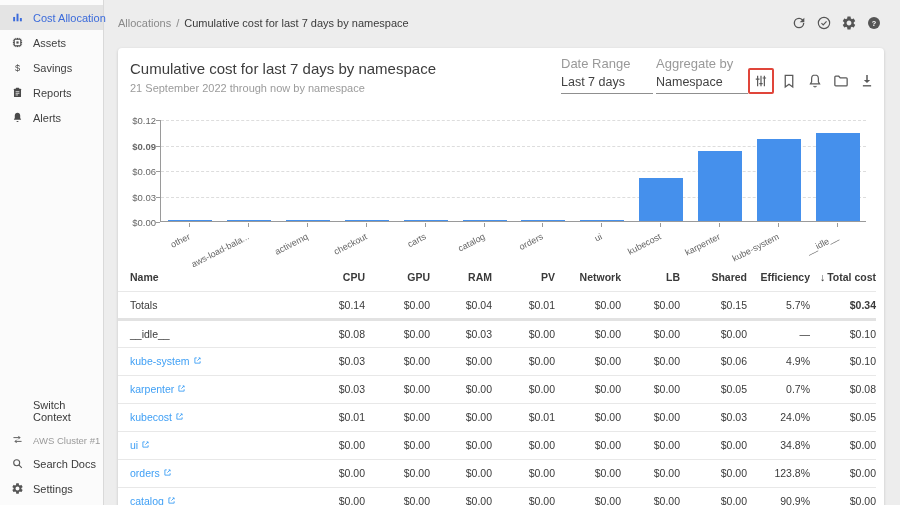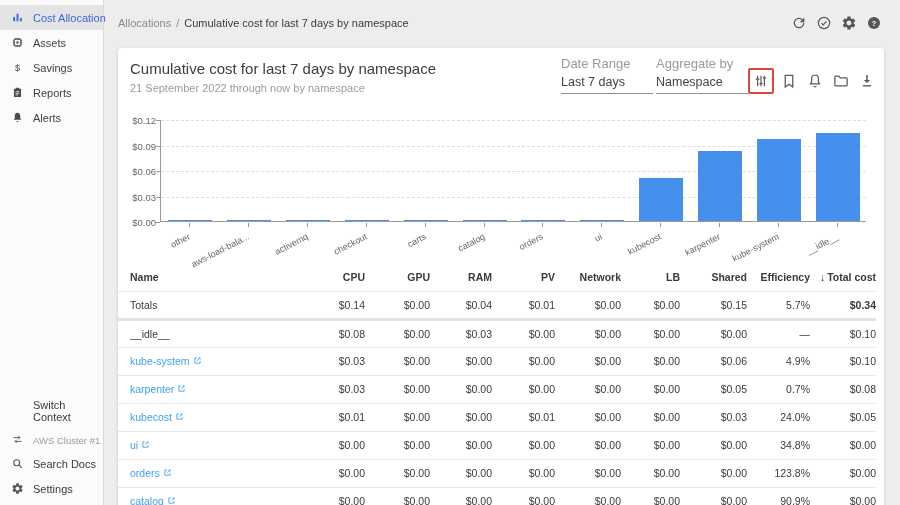--- a/index.html
+++ b/index.html
@@ -261,21 +261,21 @@
         <div class="bar" style="left: 536.917px; height: 70px; background: rgb(69, 144, 236);"></div>
         <div class="bar" style="left: 595.75px; height: 82px; background: rgb(69, 144, 236);"></div>
         <div class="bar" style="left: 654.583px; height: 88px; background: rgb(69, 144, 236);"></div>
       </div>
       <div class="ylab" style="left: 1px; top: 169px;">$0.00</div>
       <div class="ytick" style="left: 38px; top: 174px;"></div>
       <div class="ylab" style="left: 1px; top: 143.5px;">$0.03</div>
       <div class="ytick" style="left: 38px; top: 148.5px;"></div>
       <div class="ylab" style="left: 1px; top: 118px;">$0.06</div>
       <div class="ytick" style="left: 38px; top: 123px;"></div>
-      <div class="ylab" style="left: 1px; top: 92.5px;">$0.09</div>
+      <div class="ylab" style="left: 1px; top: 92.5px; font-weight: bold;">$0.09</div>
       <div class="ytick" style="left: 38px; top: 97.5px;"></div>
       <div class="ylab" style="left: 1px; top: 67px;">$0.12</div>
       <div class="ytick" style="left: 38px; top: 72px;"></div>
       <div class="xtick" style="left: 71.4167px; top: 175px;"></div>
       <div class="xlab" style="left: -8.58333px; top: 183px;">other</div>
       <div class="xtick" style="left: 130.25px; top: 175px;"></div>
       <div class="xlab" style="left: 50.25px; top: 183px;">aws-load-bala...</div>
       <div class="xtick" style="left: 189.083px; top: 175px;"></div>
       <div class="xlab" style="left: 109.083px; top: 183px;">activemq</div>
       <div class="xtick" style="left: 247.917px; top: 175px;"></div>

